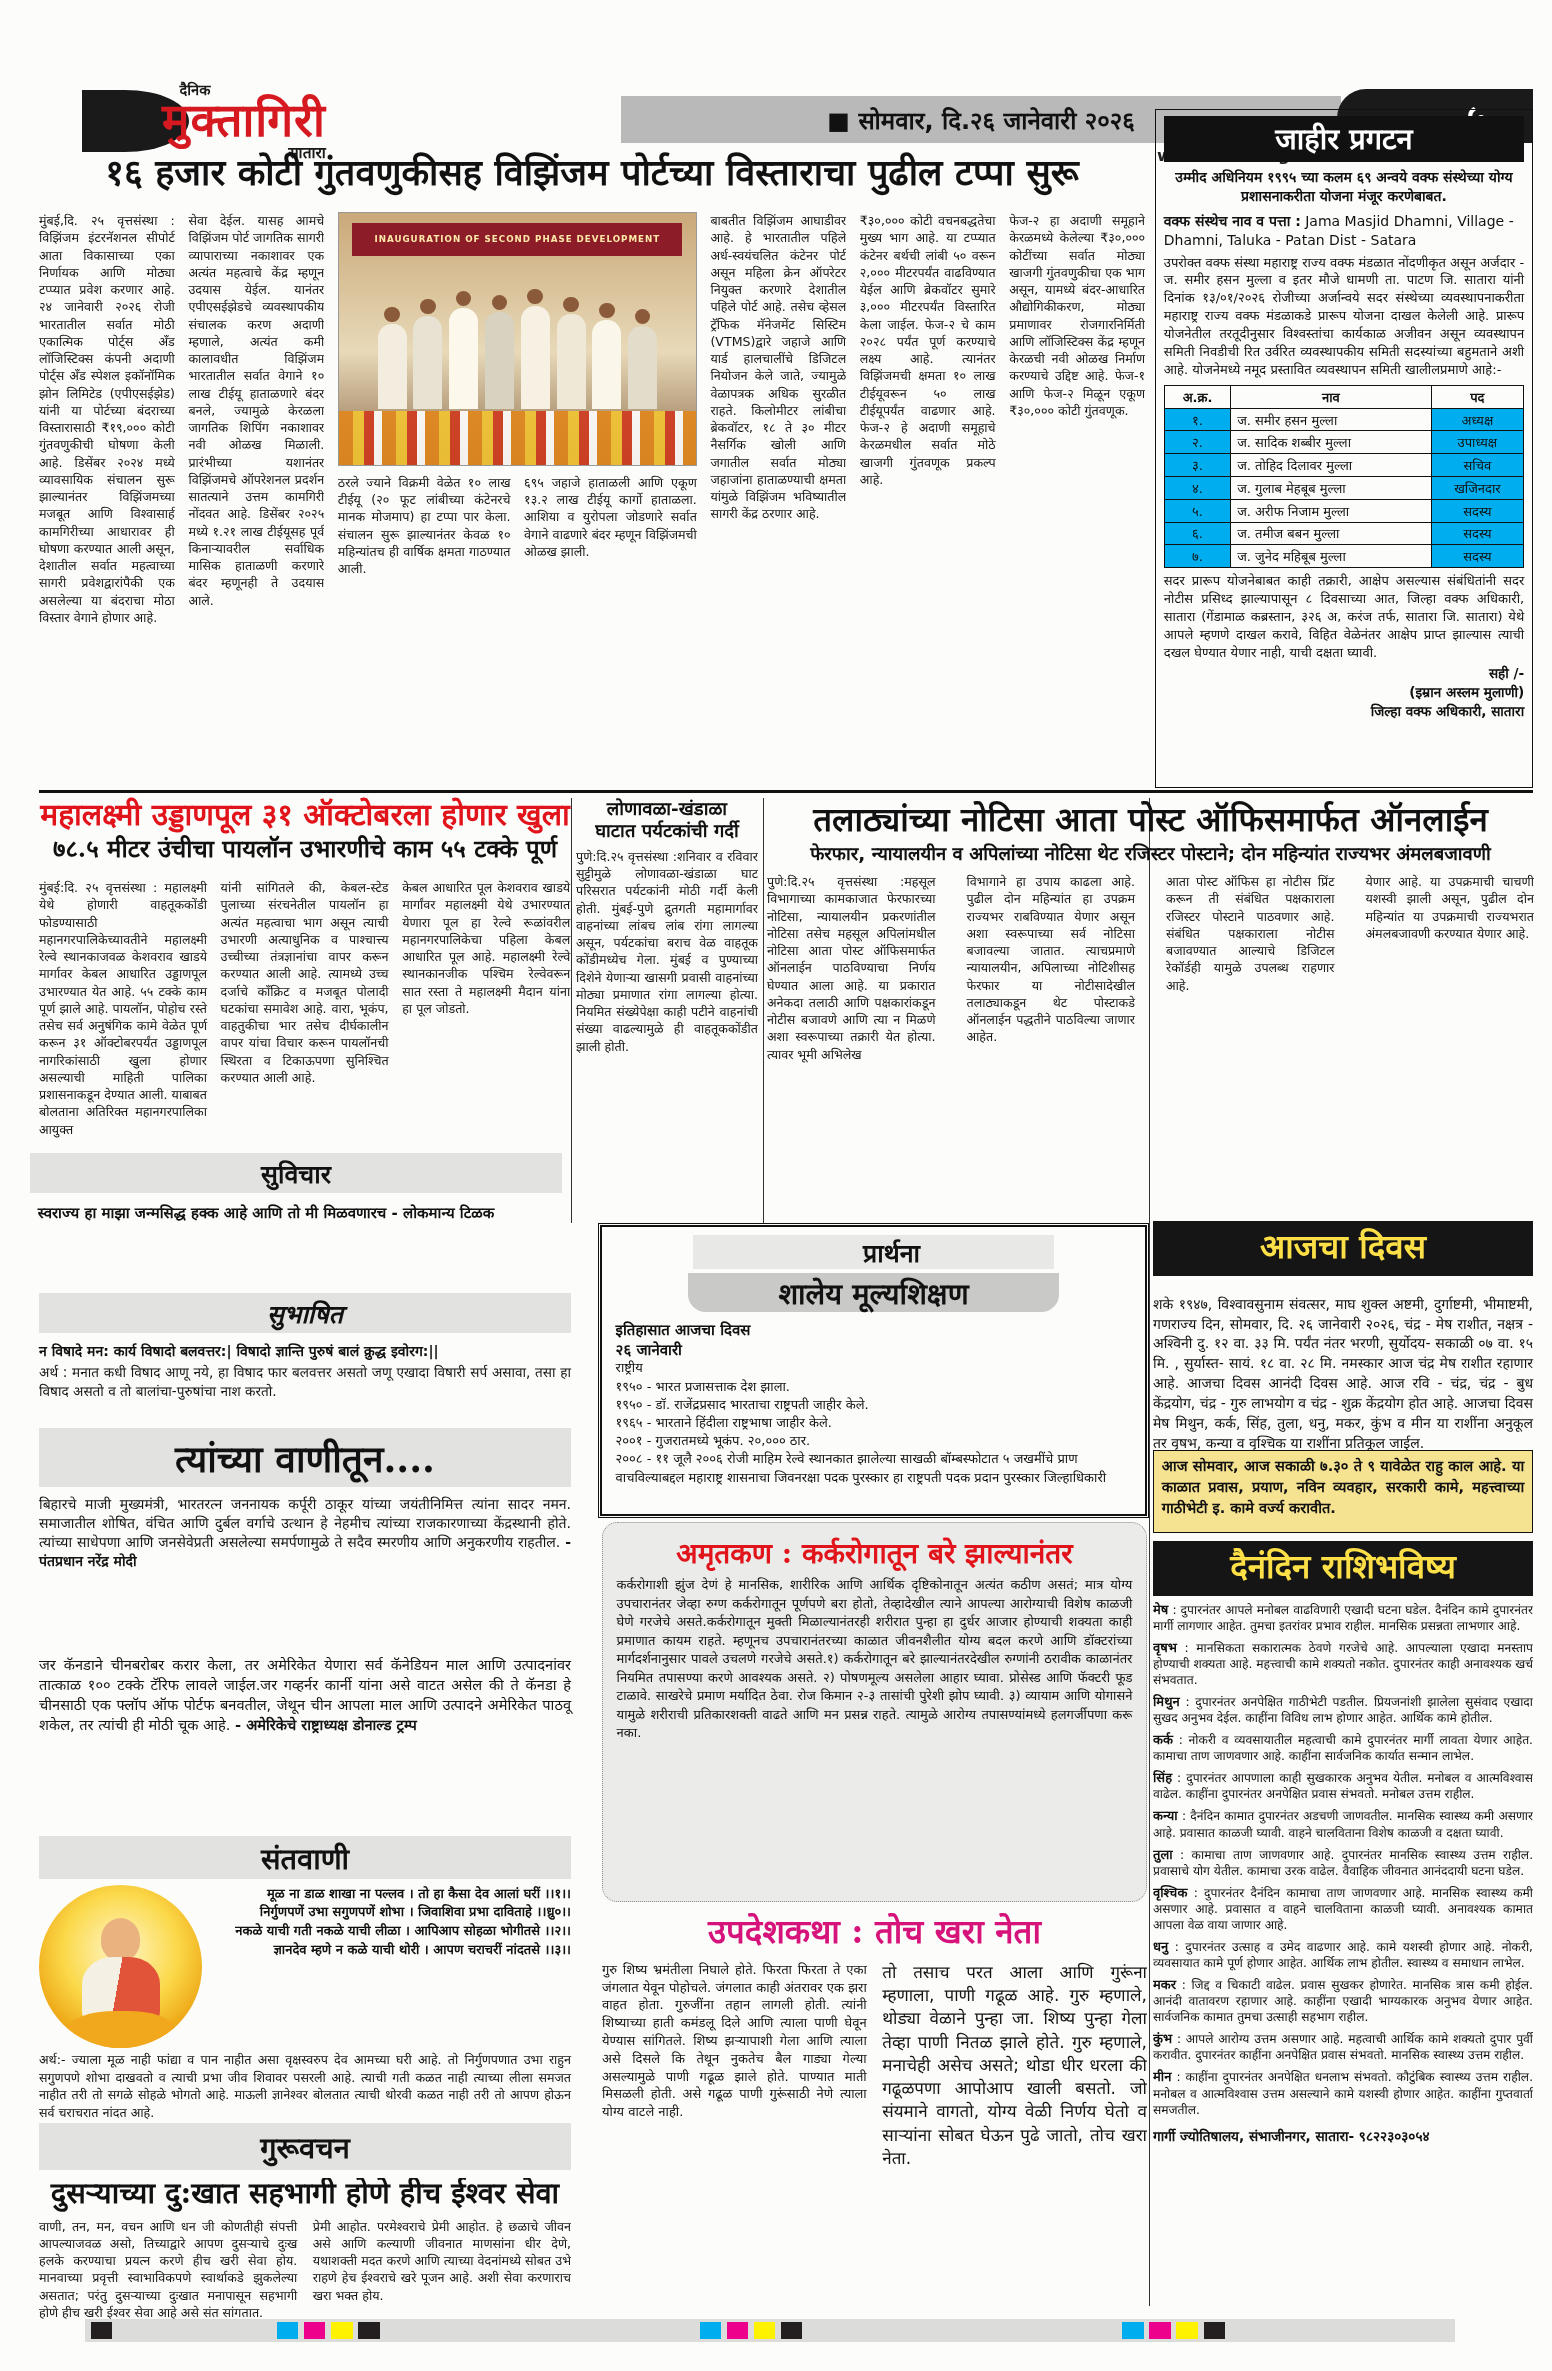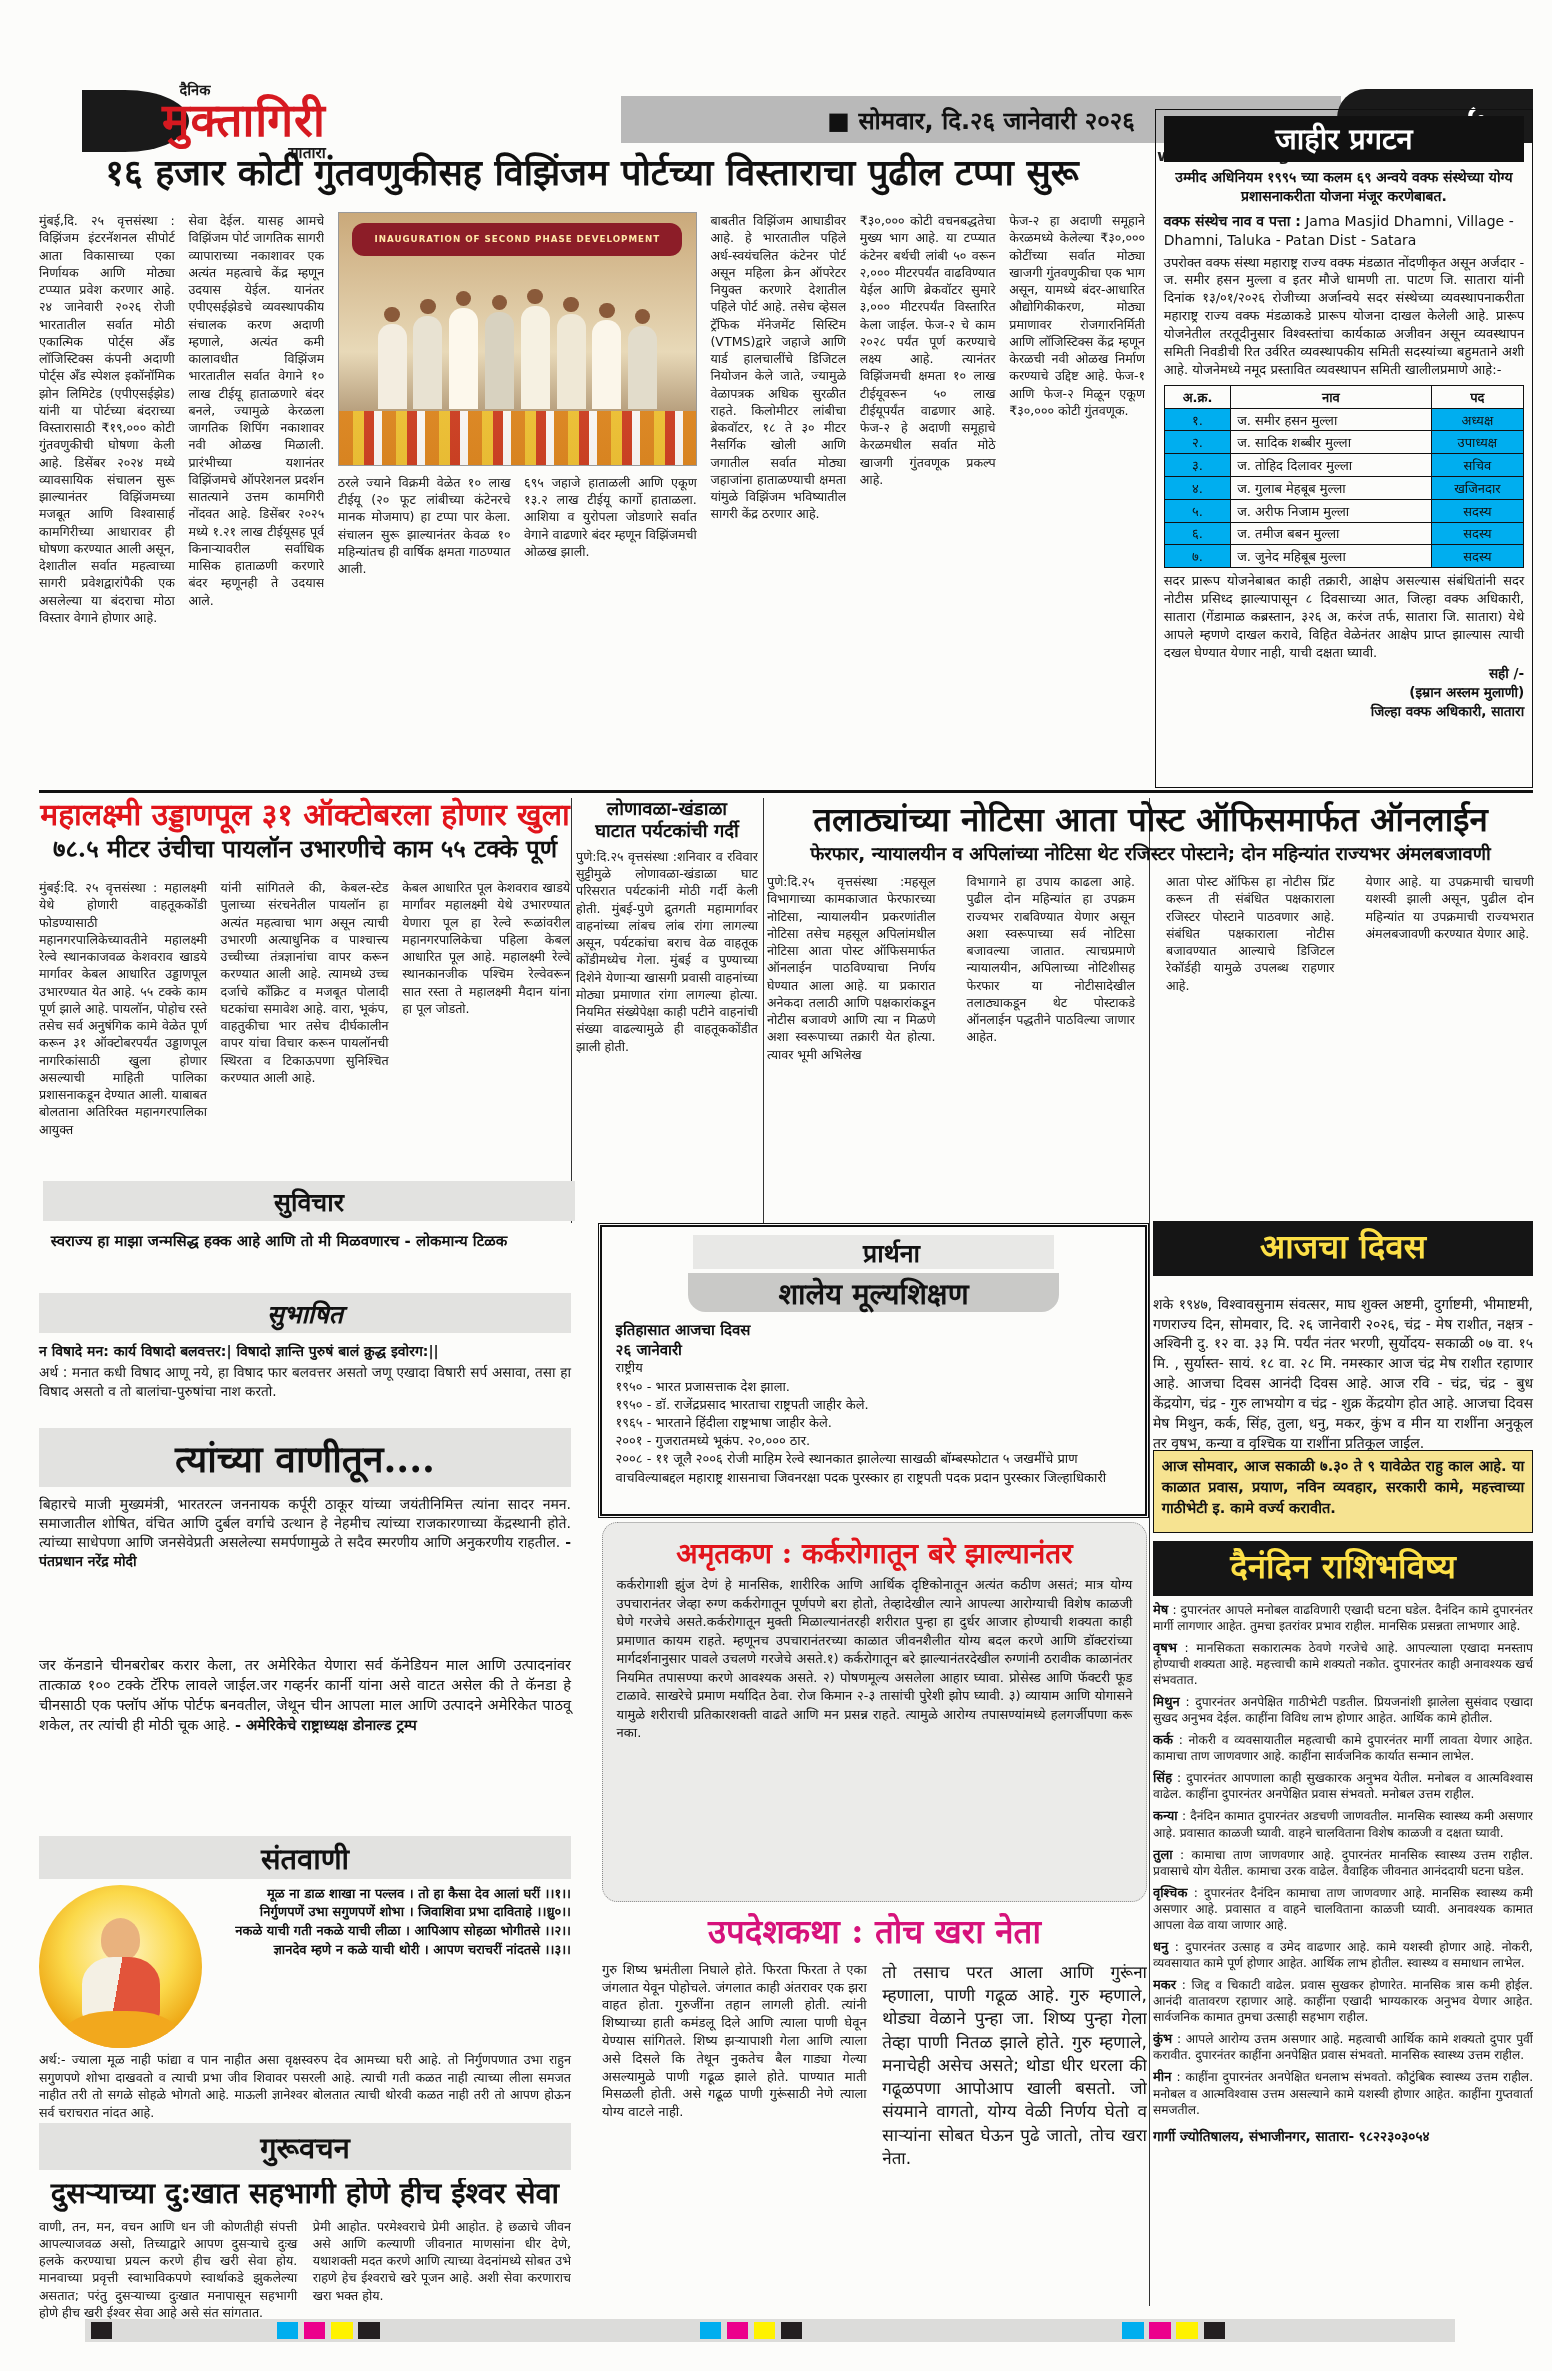--- a/index.html
+++ b/index.html
@@ -24,21 +24,21 @@
   .hline { background:#111; }
   .vline { background:#333; width:1px; }
 
   .body-txt { font-size:12.6px; line-height:1.37; text-align:justify; color:#141414; }
 
   
   .main-body { left:39px; top:212px; width:1106px; height:576px; display:flex; gap:13.6px; overflow:hidden; }
   .mcol { width:173px; overflow:hidden; }
   .mmid { width:359px; display:flex; flex-direction:column; }
   .photo { width:359px; height:254px; position:relative; background:linear-gradient(#caa97a,#e8d9b8 55%,#8c6c4a); overflow:hidden; border:1px solid #999; }
-  .photo-banner { position:absolute; top:9.7px; left:13.6px; right:13.6px; height:33px; background:#8c1d28; color:#ffe9a8; font-size:8.7px; font-weight:bold; display:flex; align-items:center; justify-content:center; text-align:center; letter-spacing:1px;border-radius:12px; }
+  .photo-banner { position:absolute; top:9.7px; left:13.6px; right:13.6px; height:33px; background:#8c1d28; color:#ffe9a8; font-size:8.7px; font-weight:bold; display:flex; align-items:center; justify-content:center; text-align:center; letter-spacing:1px; }
   .fig-row { position:absolute; bottom:56px; left:0; right:0; height:116px; display:flex; align-items:flex-end; justify-content:center; gap:6.8px; }
   .fig { width:29px; border-radius:13.6px 13.6px 0 0; }
   .fig::before { content:""; display:block; width:15.5px; height:15.5px; border-radius:50%; background:#8a5a3a; margin:-17.5px auto 1.9px auto; }
   .flowers { position:absolute; bottom:0; left:0; right:0; height:54px; background:repeating-linear-gradient(90deg,#e0861c 0 13.6px,#f2c431 13.6px 25px,#cf3a1e 25px 35px,#ffffff 35px 43px); opacity:.9; }
   .mid-sub { display:flex; gap:13.6px; margin-top:7.8px; flex:1; overflow:hidden; }
   .mid-sub > div { width:173px; }
 
   
   .notice { left:1155px; top:109px; width:378px; height:679px; border:1.9px solid #111; padding:5.8px 7.8px; }
   .notice-head { background:#111; color:#fff; text-align:center; font-size:29px; font-weight:bold; padding:1.9px 0 5.8px; }
@@ -248,21 +248,21 @@
   <h3 class="abs tal-sub">फेरफार, न्यायालयीन व अपिलांच्या नोटिसा थेट रजिस्टर पोस्टाने; दोन महिन्यांत राज्यभर अंमलबजावणी</h3>
   <div class="abs tal-body">
     <div style="display:flex;gap:31px;height:100%;">
       <div class="body-txt" style="flex:1;">पुणे:दि.२५ वृत्तसंस्था :महसूल विभागाच्या कामकाजात फेरफारच्या नोटिसा, न्यायालयीन प्रकरणांतील नोटिसा तसेच महसूल अपिलांमधील नोटिसा आता पोस्ट ऑफिसमार्फत ऑनलाईन पाठविण्याचा निर्णय घेण्यात आला आहे. या प्रकारात अनेकदा तलाठी आणि पक्षकारांकडून नोटीस बजावणे आणि त्या न मिळणे अशा स्वरूपाच्या तक्रारी येत होत्या. त्यावर भूमी अभिलेख</div>
       <div class="body-txt" style="flex:1;">विभागाने हा उपाय काढला आहे. पुढील दोन महिन्यांत हा उपक्रम राज्यभर राबविण्यात येणार असून अशा स्वरूपाच्या सर्व नोटिसा बजावल्या जातात. त्याचप्रमाणे न्यायालयीन, अपिलाच्या नोटिशीसह फेरफार या नोटीसादेखील तलाठ्याकडून थेट पोस्टाकडे ऑनलाईन पद्धतीने पाठविल्या जाणार आहेत.</div>
       <div class="body-txt" style="flex:1;">आता पोस्ट ऑफिस हा नोटीस प्रिंट करून ती संबंधित पक्षकाराला रजिस्टर पोस्टाने पाठवणार आहे. संबंधित पक्षकाराला नोटीस बजावण्यात आल्याचे डिजिटल रेकॉर्डही यामुळे उपलब्ध राहणार आहे.</div>
       <div class="body-txt" style="flex:1;">येणार आहे. या उपक्रमाची चाचणी यशस्वी झाली असून, पुढील दोन महिन्यांत या उपक्रमाची राज्यभरात अंमलबजावणी करण्यात येणार आहे.</div>
     </div>
   </div>
 
-  <div class="abs" style="left:43px;top:1153px;width:532px;margin-top:28px;">
+  <div class="abs" style="left:30px;top:1153px;width:532px;">
     <div class="gray-head" style="font-size:25px;padding:2.9px 0;">सुविचार</div>
     <div class="quote-line">स्वराज्य हा माझा जन्मसिद्ध हक्क आहे आणि तो मी मिळवणारच - लोकमान्य टिळक</div>
   </div>
 
   <div class="abs" style="left:39px;top:1293px;width:532px;">
     <div class="gray-head" style="font-size:25px;padding:2.9px 0;font-style:italic;">सुभाषित</div>
     <div style="font-size:14px;font-weight:bold;margin-top:7.8px;">न विषादे मन: कार्य विषादो बलवत्तर:| विषादो ज्ञान्ति पुरुषं बालं क्रुद्ध इवोरग:||</div>
     <div class="body-txt" style="font-size:13.6px;margin-top:3.9px;">अर्थ : मनात कधी विषाद आणू नये, हा विषाद फार बलवत्तर असतो जणू एखादा विषारी सर्प असावा, तसा हा विषाद असतो व तो बालांचा-पुरुषांचा नाश करतो.</div>
   </div>
 

